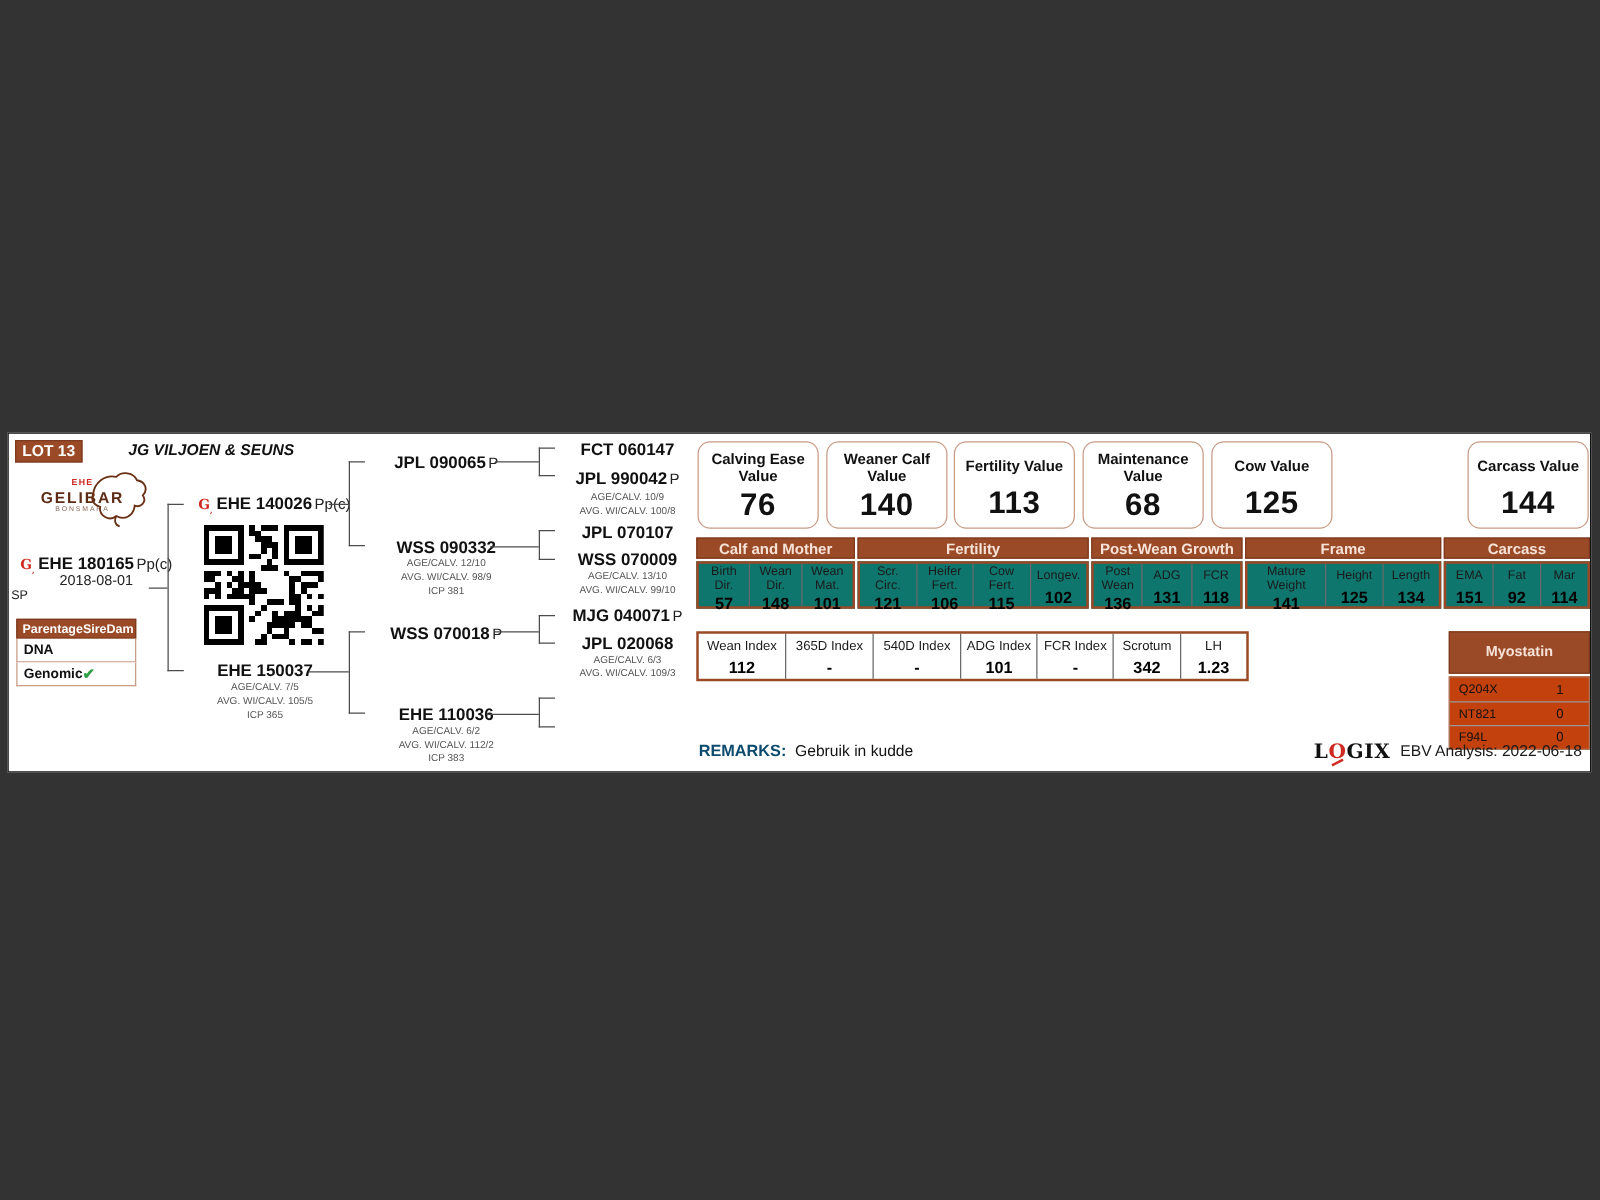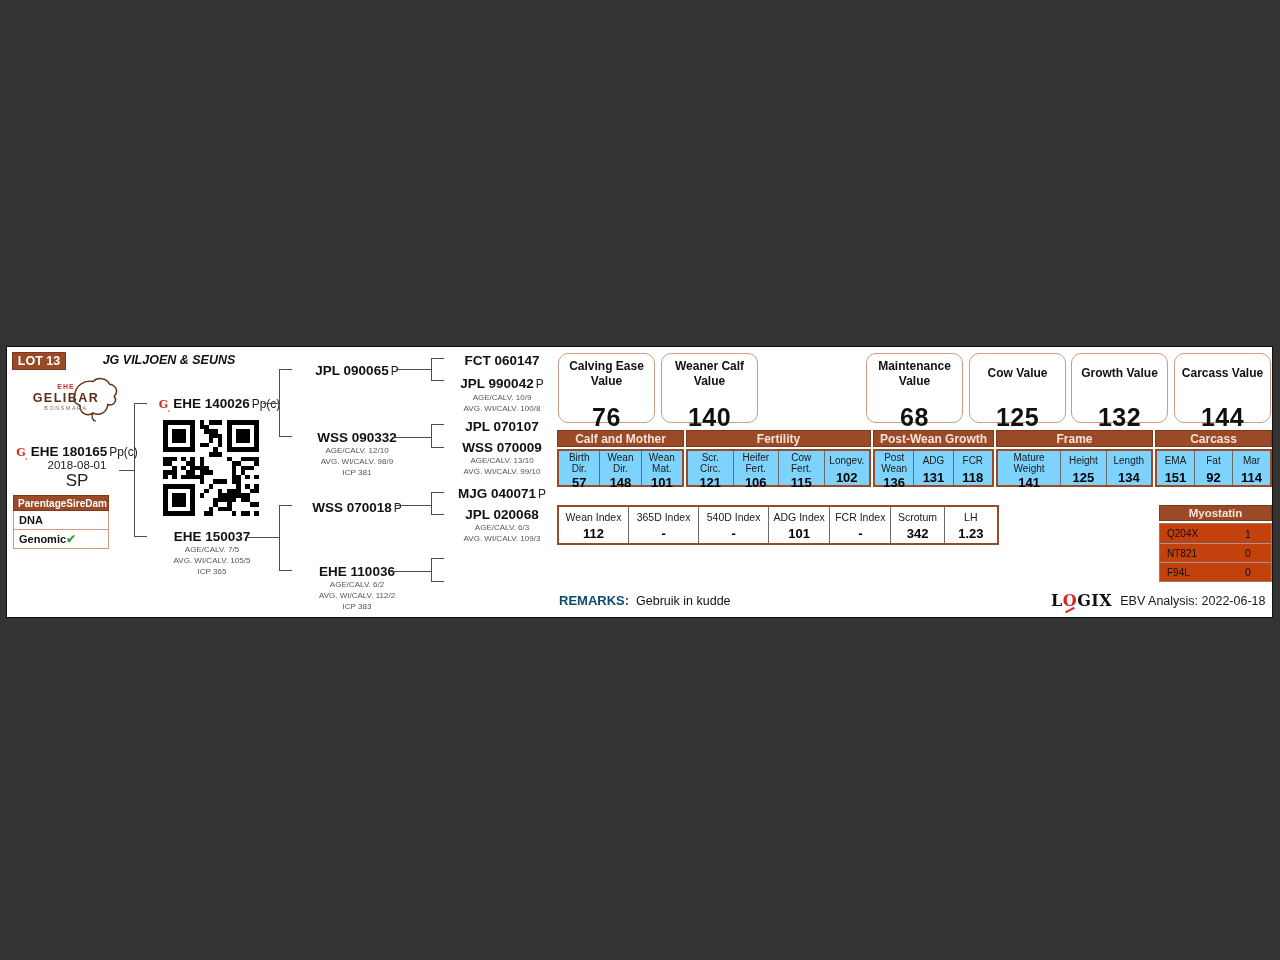--- a/index.html
+++ b/index.html
@@ -27,21 +27,21 @@
   .logo-sub{font-size:5.5px;color:#8a6a5a;letter-spacing:1.5px}
   .cattle{left:58px;top:28px}
 
   
   .animal-line{left:2px;top:95px;width:136px;text-align:center;white-space:nowrap}
   .aid{font-size:13.5px;font-weight:bold;color:#111}
   .sfx{font-size:12px;font-weight:normal;color:#222;margin-left:2px}
   .brand{color:var(--red);font-family:"DejaVu Serif",serif;font-weight:bold;font-size:11px;margin-right:3px}
   .brand small{font-size:6px;vertical-align:sub}
   .dob{left:2px;top:112px;width:136px;text-align:center;font-size:11.5px;color:#222}
-  .sp{left:2px;top:124px;width:136px;text-align:center;font-size:17px;color:#222}
+  .sp{left:2px;top:124px;width:136px;font-size:10px;color:#222}
 
   
   .ptable{left:6px;top:148px;width:96px}
   .phead{height:16px;background:var(--brown);color:#fff;display:flex;align-items:center;font-size:10px;font-weight:bold;padding:0 4px;border:1px solid #7d3a1e}
   .phead span:nth-child(1){flex:1.9}.phead span:nth-child(2){flex:1}.phead span:nth-child(3){flex:.9}
   .prow{height:19px;display:flex;align-items:center;font-size:11px;font-weight:bold;color:#111;
     border:1px solid var(--tan);border-top:none;padding:0 5px;background:#fff}
   .prow .pl{flex:1.9}.prow .ps{flex:1;text-align:left}.prow .pd{flex:.9}
   .check{color:#2f9e44;font-size:12px;font-weight:bold}
 
@@ -51,47 +51,47 @@
   .ped .dt{font-size:8px;color:#555;line-height:11px;white-space:nowrap}
   .qr{left:156px;top:73px;width:96px;height:96px}
   .bracket{position:absolute;width:13px;border-left:1px solid var(--line);border-top:1px solid var(--line);border-bottom:1px solid var(--line)}
   .hline{position:absolute;border-top:1px solid var(--line)}
 
   
   .vbox{top:6px;width:97px;height:70px;border:1.5px solid var(--tan);border-radius:10px;background:#fff;
     display:flex;flex-direction:column;align-items:center}
   .vbox .vlab{min-height:33px;display:flex;align-items:center;justify-content:center;text-align:center;
     font-size:12px;font-weight:bold;color:#111;line-height:1.2;padding-top:6px}
-  .vbox .vnum{font-size:25px;font-weight:bold;color:#111;margin-top:16px;letter-spacing:.5px}
+  .vbox .vnum{font-size:25px;font-weight:bold;color:#111;margin-top:1px;letter-spacing:.5px}
 
   
   .section{position:absolute;top:83px}
   .sec-head{height:17px;background:var(--brown);color:#f7e2d8;font-size:12px;font-weight:bold;
     display:flex;align-items:center;justify-content:center;margin-bottom:2px;border:1px solid #7d3a1e}
-  .sec-body{display:flex;border:2px solid var(--brown);background:#7dd3fc;height:38px}
+  .sec-body{display:flex;border:2px solid var(--brown);background:#0f766e;height:38px}
   .cell{flex:1;display:flex;flex-direction:column;border-left:1px solid var(--cellline)}
   .cell:first-child{border-left:none}
   .cell .lb{height:29px;display:flex;align-items:center;justify-content:center;text-align:center;
     font-size:10px;line-height:1.1;color:#1a1a1a;padding:1px 2px}
   .cell .vl{flex:1;text-align:center;font-weight:bold;font-size:13px;color:#000}
   .sec-frame .cell:first-child{flex:1.4}
 
   
   .idx{left:550px;top:158px;width:442px;display:flex;border:2px solid var(--brown);background:#fff;height:40px}
   .icell{display:flex;flex-direction:column;border-left:1px solid var(--cellline)}
   .icell:first-child{border-left:none}
   .icell .lb{height:19px;display:flex;align-items:center;justify-content:center;font-size:10.5px;color:#1a1a1a}
   .icell .vl{flex:1;text-align:center;font-weight:bold;font-size:13px;color:#000}
   .icell:nth-child(-n+3){flex:1.32}
   .icell:nth-child(4),.icell:nth-child(5){flex:1.15}
   .icell:nth-child(6),.icell:nth-child(7){flex:1}
 
   
   .myo{left:1152px;top:158px;width:113px}
-  .myo-head{height:16px;background:var(--brown);color:#f7e2d8;font-size:11.5px;font-weight:bold;
+  .myo-head{height:34px;background:var(--brown);color:#f7e2d8;font-size:11.5px;font-weight:bold;
     display:flex;align-items:center;justify-content:center;margin-bottom:2px;border:1px solid #7d3a1e}
   .myo-body{border:1px solid #a9765c;background:#c2410c}
   .mrow{height:19px;display:flex;align-items:center;border-top:1px solid #999}
   .mrow:first-child{border-top:none}
   .mrow .mg{flex:1.25;font-size:10px;color:#111;padding-left:7px}
   .mrow .mv{flex:1;text-align:center;font-size:10.5px;color:#111}
 
   
   .remarks{left:552px;top:246px;display:flex;align-items:baseline;gap:7px}
   .rlab{font-size:13px;font-weight:bold;color:#0c4a6e}
@@ -341,31 +341,31 @@
   <div class="bracket" style="left:424px;top:211px;height:24px"></div>
 
   <div class="abs vbox" style="left:551px">
     <div class="vlab">Calving Ease Value</div>
     <div class="vnum">76</div>
   </div>
   <div class="abs vbox" style="left:654px">
     <div class="vlab">Weaner Calf Value</div>
     <div class="vnum">140</div>
   </div>
+  <div class="abs vbox" style="left:756px">
+    <div class="vlab">Fertility Value</div>
+    <div class="vnum">113</div>
+  </div>
   <div class="abs vbox" style="left:859px">
     <div class="vlab">Maintenance Value</div>
     <div class="vnum">68</div>
   </div>
   <div class="abs vbox" style="left:962px">
     <div class="vlab">Cow Value</div>
     <div class="vnum">125</div>
-  </div>
-  <div class="abs vbox" style="left:1064px">
-    <div class="vlab">Growth Value</div>
-    <div class="vnum">132</div>
   </div>
   <div class="abs vbox" style="left:1167px">
     <div class="vlab">Carcass Value</div>
     <div class="vnum">144</div>
   </div>
 
   <div class="section" style="left:550px;width:127px">
     <div class="sec-head">Calf and Mother</div>
     <div class="sec-body">
       <div class="cell">

